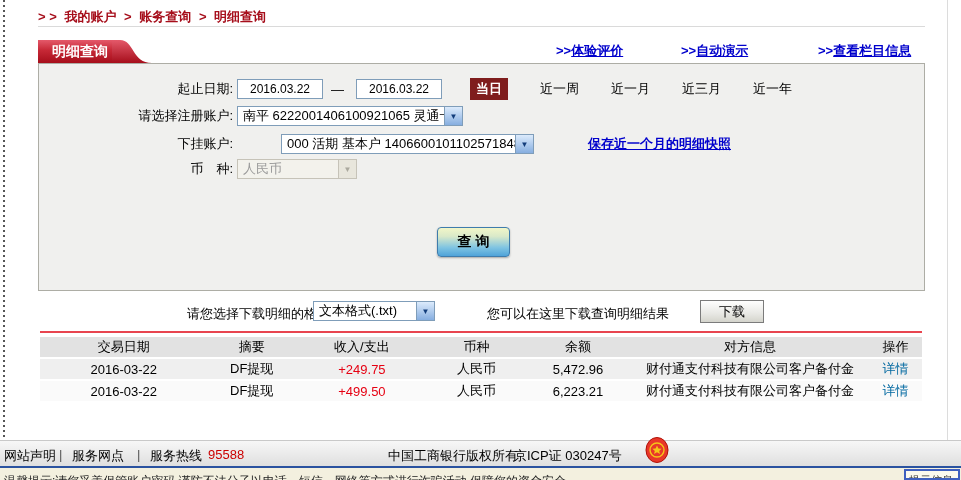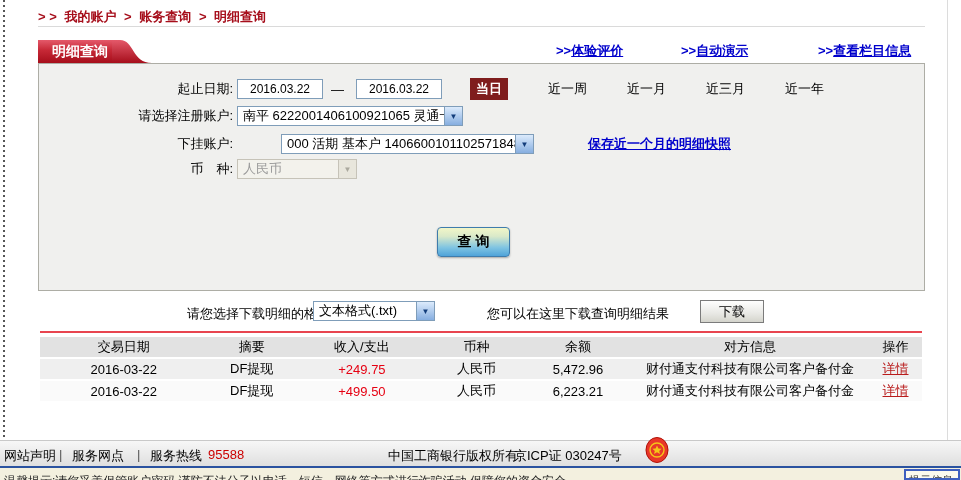--- a/index.html
+++ b/index.html
@@ -22,21 +22,21 @@
   .hl1{left:556px;} .hl2{left:681px;} .hl3{left:818px;}
   
   .panel{position:absolute;left:38px;top:63px;width:885px;height:226px;background:#F0F0EE;border:1px solid #ADADA5;}
   .form-row{position:absolute;left:0;width:100%;display:flex;align-items:center;font-size:13px;}
   .form-label{flex:0 0 194px;width:194px;text-align:right;}
   .r-date{top:14px;} .r-reg{top:42px;} .r-sub{top:70px;gap:44px;} .r-cur{top:95px;} .r-flow{top:123px;}
   input.date{width:84px;height:16px;border:1px solid #7F9DB9;text-align:center;font-size:12px;
     margin-left:4px;font-family:inherit;padding:1px 0;}
   .date-sep{margin:0 8px;}
   .badge-today{margin-left:28px;background:#7f1d1d;color:#fff;padding:2px 6px;font-size:13px;font-weight:bold;cursor:pointer;}
-  .quick{margin-left:40px;cursor:pointer;}
+  .quick{margin-left:32px;cursor:pointer;}
   .xpsel{display:inline-flex;margin-left:4px;border:1px solid #7F9DB9;background:#fff;height:20px;
     align-items:center;box-sizing:border-box;cursor:pointer;}
   .xpsel .sval{flex:1;padding:0 5px;font-size:13px;white-space:nowrap;overflow:hidden;}
   .xpsel .sarw{width:17px;align-self:stretch;background:linear-gradient(180deg,#DCEBFC,#86AEE0);
     border-left:1px solid #7F9DB9;color:#123C7A;font-size:8px;display:flex;align-items:center;justify-content:center;}
   .sel-reg{width:226px;} .sel-sub{width:253px;}
   .sel-cur{width:120px;border-color:#C6C3B8;background:#F3F2EC;color:#9A9A9A;cursor:default;}
   .sel-cur .sarw{background:#E8E6DC;border-left:1px solid #C6C3B8;color:#ABA99E;}
   .snapshot{margin-left:10px;color:#0000CC;font-size:13px;font-weight:bold;text-decoration:underline;cursor:pointer;}
   .flow-wrap{display:inline-flex;align-items:center;margin-left:12px;}
@@ -55,21 +55,21 @@
   .dl-hint{position:absolute;left:487px;top:305px;font-size:13px;}
   .dl-btn{position:absolute;left:700px;top:300px;width:64px;height:23px;border:1px solid #7B7B7B;
     background:linear-gradient(180deg,#FEFEFE,#E8E8E4 60%,#D4D4CC);font-size:13px;cursor:pointer;}
   
   .red-line{position:absolute;left:40px;top:331px;width:882px;height:2px;background:#E8454F;}
   table.tx{position:absolute;left:40px;top:335px;width:882px;border-collapse:separate;border-spacing:0 2px;font-size:13px;}
   table.tx th{background:#E2E2E2;font-weight:normal;height:20px;padding:0;text-align:center;}
   table.tx td{height:20px;text-align:center;padding:0;}
   tr.row0 td{background:#EFEFEF;} tr.row1 td{background:#FAFAFA;}
   td.amount{color:#E60012;}
-  a.detail{color:#b91c1c;text-decoration:underline;cursor:pointer;}
+  a.detail{color:#0369a1;cursor:pointer;}
   
   .footer{position:absolute;left:0;top:440px;width:961px;height:26px;
     background:linear-gradient(180deg,#F7F7F7,#DEDEDE);border-top:1px solid #C9C9C9;}
   .footer span,.footer a{position:absolute;top:6px;font-size:13px;}
   .f-stmt{left:4px;cursor:pointer;} .f-d1{left:59px;color:#555;} .f-net{left:72px;cursor:pointer;}
   .f-d2{left:137px;color:#555;} .f-hot{left:150px;} .f-num{left:208px;color:#CC0000;}
   .f-copy{left:388px;} .f-icp{left:514px;}
   .seal{position:absolute;left:645px;top:437px;width:24px;height:27px;}
   
   .bottom-strip{position:absolute;left:0;top:466px;width:961px;height:14px;background:#F3F0DF;

